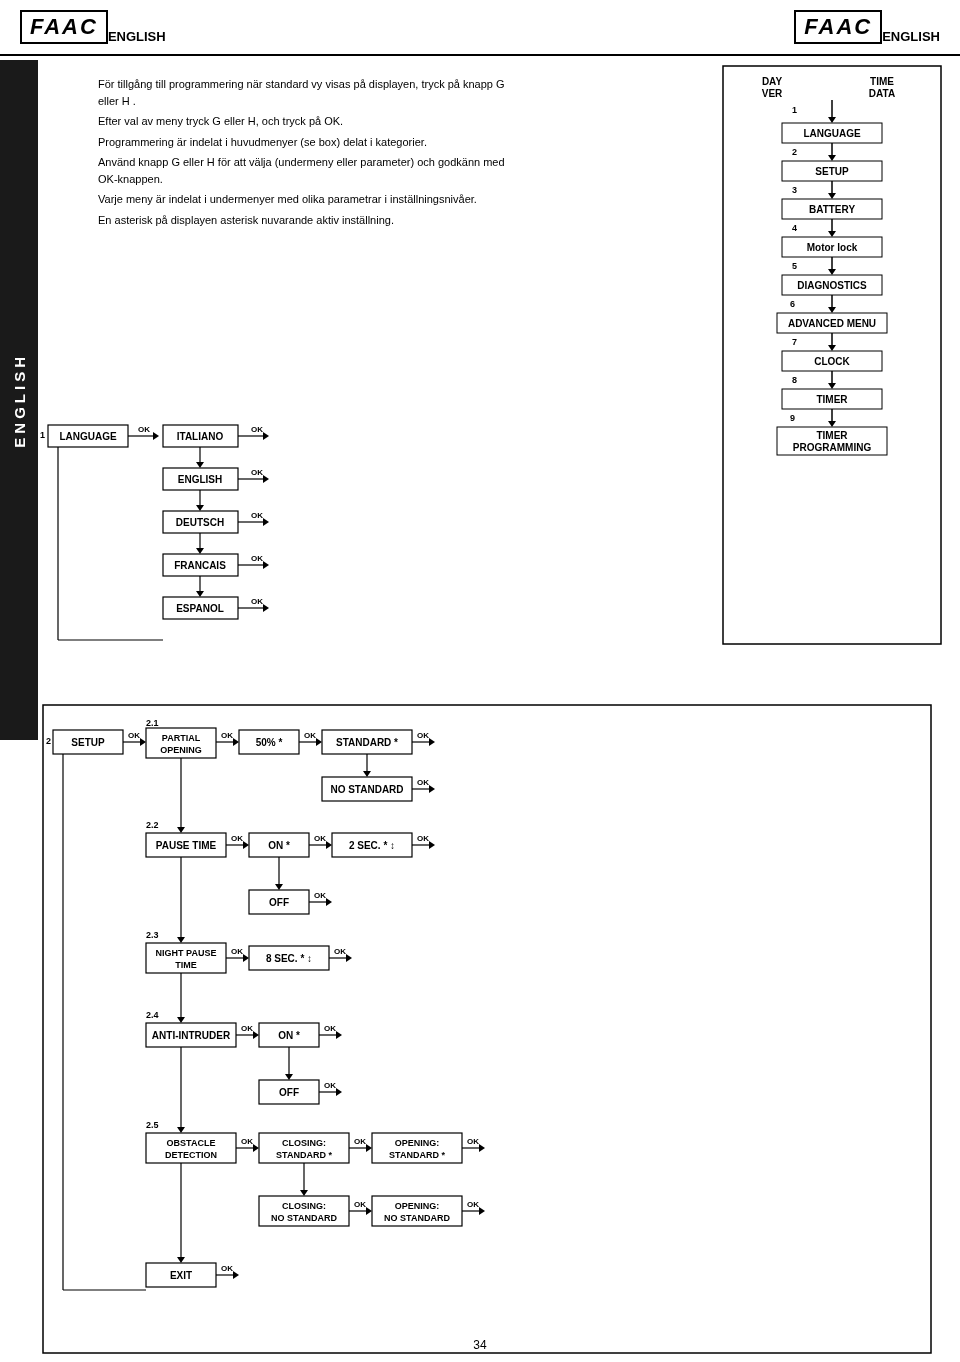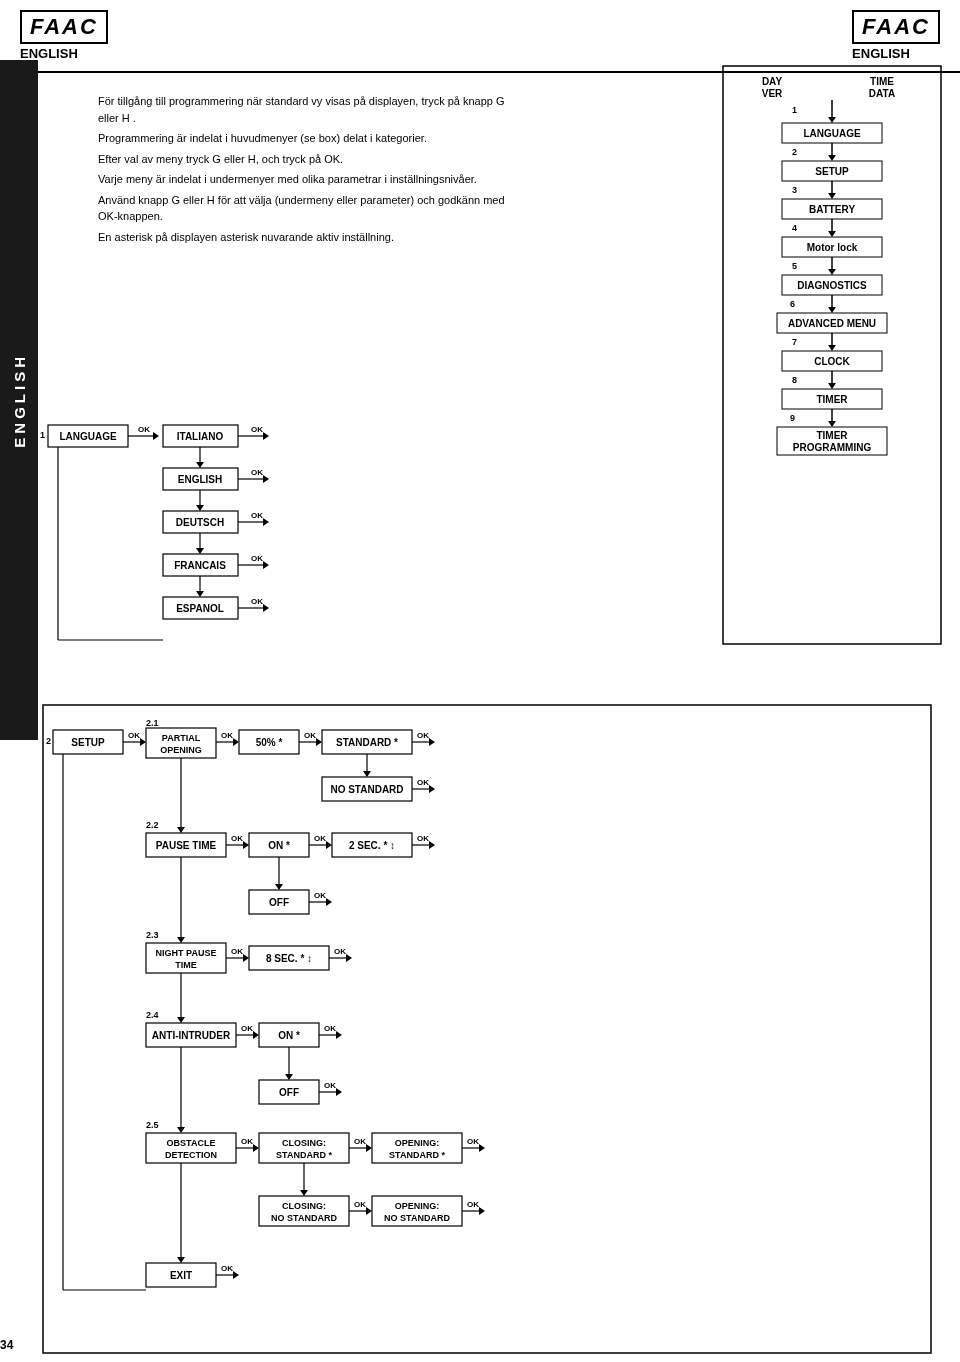--- a/index.html
+++ b/index.html
@@ -16,22 +16,22 @@
     
     .header {
       display: flex;
       justify-content: space-between;
       align-items: center;
       padding: 10px 20px;
       border-bottom: 2px solid #000;
     }
     .logo-area {
       display: flex;
-      flex-direction: column;
-      align-items: flex-start;
+      flex-direction: row;
+      align-items: flex-end;
     }
     .logo-faac {
       font-size: 22px;
       font-weight: 900;
       font-style: italic;
       border: 2px solid #000;
       padding: 2px 8px;
       letter-spacing: 2px;
     }
     .logo-lang {
@@ -80,23 +80,23 @@
 
     
     svg text {
       font-family: Arial, Helvetica, sans-serif;
     }
 
     .bottom-page {
       position: absolute;
       bottom: 10px;
       width: 100%;
-      text-align: left;
+      text-align: center;
       font-size: 12px;
-      font-weight: bold;
+      font-weight: normal;
     }
   </style>
 </head>
 <body>
 
 <div class="header">
   <div class="logo-area">
     <div class="logo-faac">FAAC</div>
     <div class="logo-lang">ENGLISH</div>
   </div>
@@ -106,24 +106,24 @@
   </div>
 </div>
 
 <div class="sidebar">
   <span class="sidebar-text">ENGLISH</span>
 </div>
 
 <div class="main-content" style="margin-top:10px; max-width: 500px;">
   <div class="intro-text">
     <p>För tillgång till programmering när standard vy visas på displayen, tryck på knapp G eller H .</p>
+    <p>Efter val av meny tryck  G eller H, och tryck på OK.</p>
     <p>Programmering är indelat i huvudmenyer (se box) delat i kategorier.</p>
-    <p>Efter val av meny tryck  G eller H, och tryck på OK.</p>
+    <p>Använd knapp G eller H för att välja (undermeny eller parameter) och godkänn med  OK-knappen.</p>
     <p>Varje meny är indelat i undermenyer med olika parametrar i inställningsnivåer.</p>
-    <p>Använd knapp G eller H för att välja (undermeny eller parameter) och godkänn med  OK-knappen.</p>
     <p>En asterisk på displayen asterisk nuvarande aktiv inställning.</p>
   </div>
 </div>
 
 <svg style="position:absolute; top:65px; right:18px; width:220px; height:580px;" viewBox="0 0 220 580">
 
   <rect x="1" y="1" width="218" height="578" fill="none" stroke="#000" stroke-width="1.5"></rect>
 
   <text x="50" y="20" font-size="10" font-weight="bold" text-anchor="middle">DAY</text>
   <text x="50" y="32" font-size="10" font-weight="bold" text-anchor="middle">VER</text>

